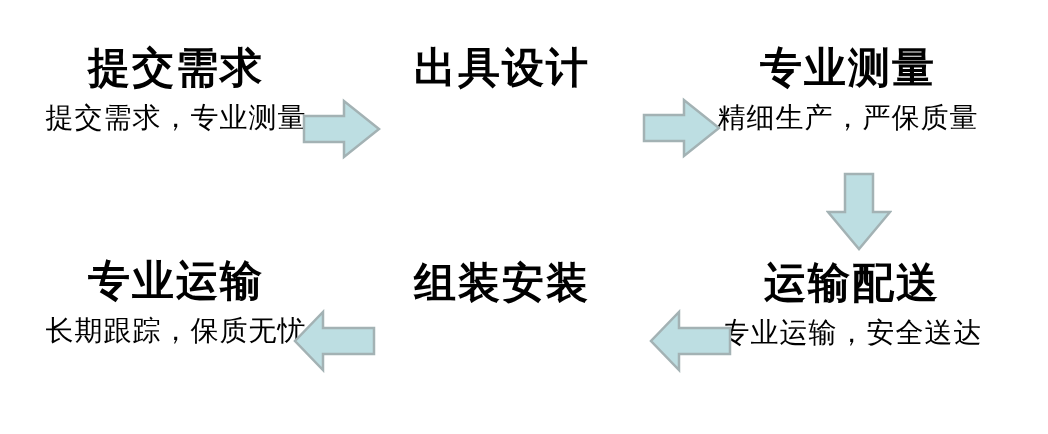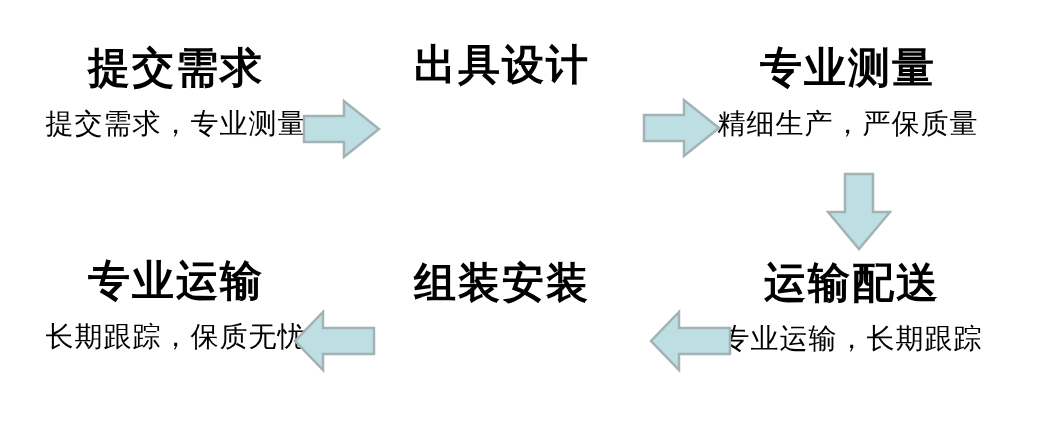--- a/index.html
+++ b/index.html
@@ -22,31 +22,31 @@
   }
   .step-title {
     font-size: 42px;
     font-weight: 700;
     letter-spacing: 2px;
     line-height: 1.05;
     white-space: nowrap;
   }
   .step-sub {
     font-size: 28px;
-    margin-top: 19px;
+    margin-top: 13px;
     letter-spacing: 1px;
     line-height: 1.1;
     white-space: nowrap;
   }
   .flow-arrow {
     position: absolute;
   }
   
   .pos-s1 { left: 16px;  top: 46px;  width: 320px; }
-  .pos-s2 { left: 352px; top: 46px;  width: 300px; font-family: Liberation Mono, monospace; }
+  .pos-s2 { left: 352px; top: 46px;  width: 300px; }
   .pos-s3 { left: 692px; top: 46px;  width: 312px; }
   
   .pos-s4 { left: 696px; top: 261px; width: 312px; }
   .pos-s5 { left: 352px; top: 261px; width: 300px; }
   .pos-s6 { left: 16px;  top: 259px; width: 320px; }
   
   .pos-a1 { left: 302px; top: 98px;  }
   .pos-a2 { left: 642px; top: 97px;  }
   .pos-a3 { left: 826px; top: 172px; }
   .pos-a4 { left: 648px; top: 309px; }
@@ -66,21 +66,21 @@
     <div class="step-title">出具设计</div>
   </div>
 
   <div class="step pos-s3">
     <div class="step-title">专业测量</div>
     <div class="step-sub">精细生产，严保质量</div>
   </div>
 
   <div class="step pos-s4">
     <div class="step-title">运输配送</div>
-    <div class="step-sub">专业运输，长期跟踪</div>
+    <div class="step-sub">专业运输，安全送达</div>
   </div>
 
   <div class="step pos-s5">
     <div class="step-title">组装安装</div>
   </div>
 
   <div class="step pos-s6">
     <div class="step-title">专业运输</div>
     <div class="step-sub">长期跟踪，保质无忧</div>
   </div>

